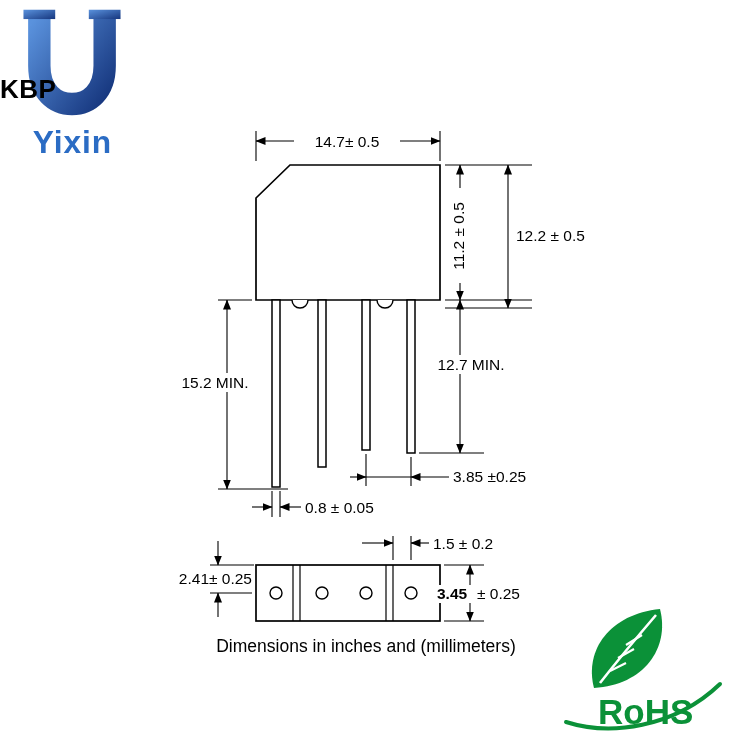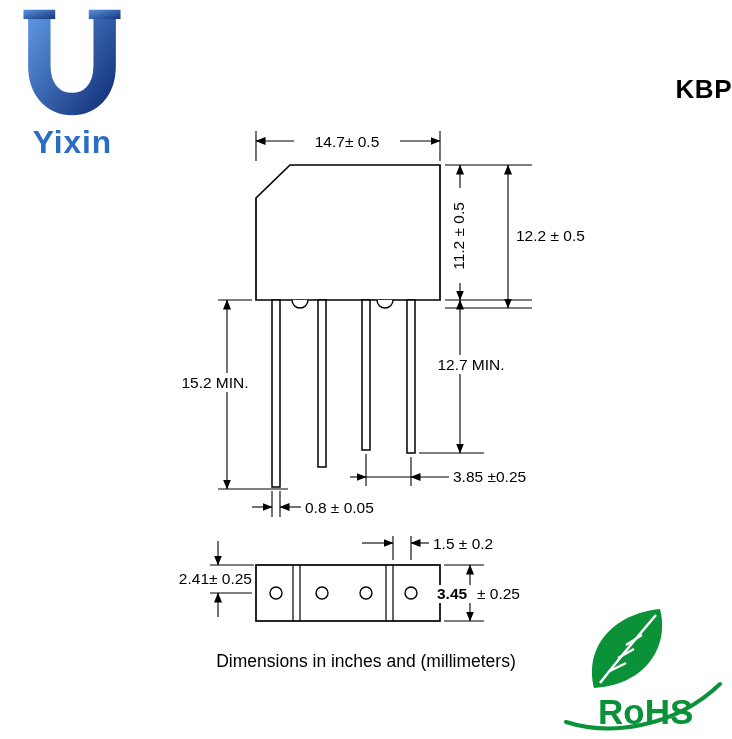--- a/index.html
+++ b/index.html
@@ -1,23 +1,23 @@
 <!DOCTYPE html>
 <html><head>
 <meta charset="utf-8">
 <style>
   * { margin:0; padding:0; box-sizing:border-box; }
   html,body { width:732px; height:739px; background:#fff;
     font-family:"Liberation Sans", sans-serif; }
   .page { position:absolute; left:0; top:0; width:732px; height:739px; background:#fff; overflow:hidden; }
   .logo { position:absolute; left:16px; top:4px; }
-  .title { position:absolute; top:74px; left:0; width:732px; text-align:right;
+  .title { position:absolute; top:74px; left:0; width:732px; text-align:left;
     font-size:26px; font-weight:bold; color:#000; letter-spacing:0.5px; }
   .drawing { position:absolute; left:0; top:0; }
-  .footer-note { position:absolute; top:651px; left:0; width:732px; text-align:center;
+  .footer-note { position:absolute; top:636px; left:0; width:732px; text-align:center;
     font-size:17.5px; color:#000; }
   .rohs { position:absolute; left:558px; top:598px; }
 
   
   .drawing .thick { stroke:#000; stroke-width:1.7; fill:#fff; }
   .drawing .lead  { stroke:#000; stroke-width:1.5; fill:#fff; }
   .drawing .arc   { stroke:#000; stroke-width:1.4; fill:#fff; }
   .drawing .hole  { stroke:#000; stroke-width:1.4; fill:#fff; }
   .drawing .rib   { stroke:#000; stroke-width:1.2; }
   .drawing .ext   { stroke:#000; stroke-width:1.1; fill:none; }

